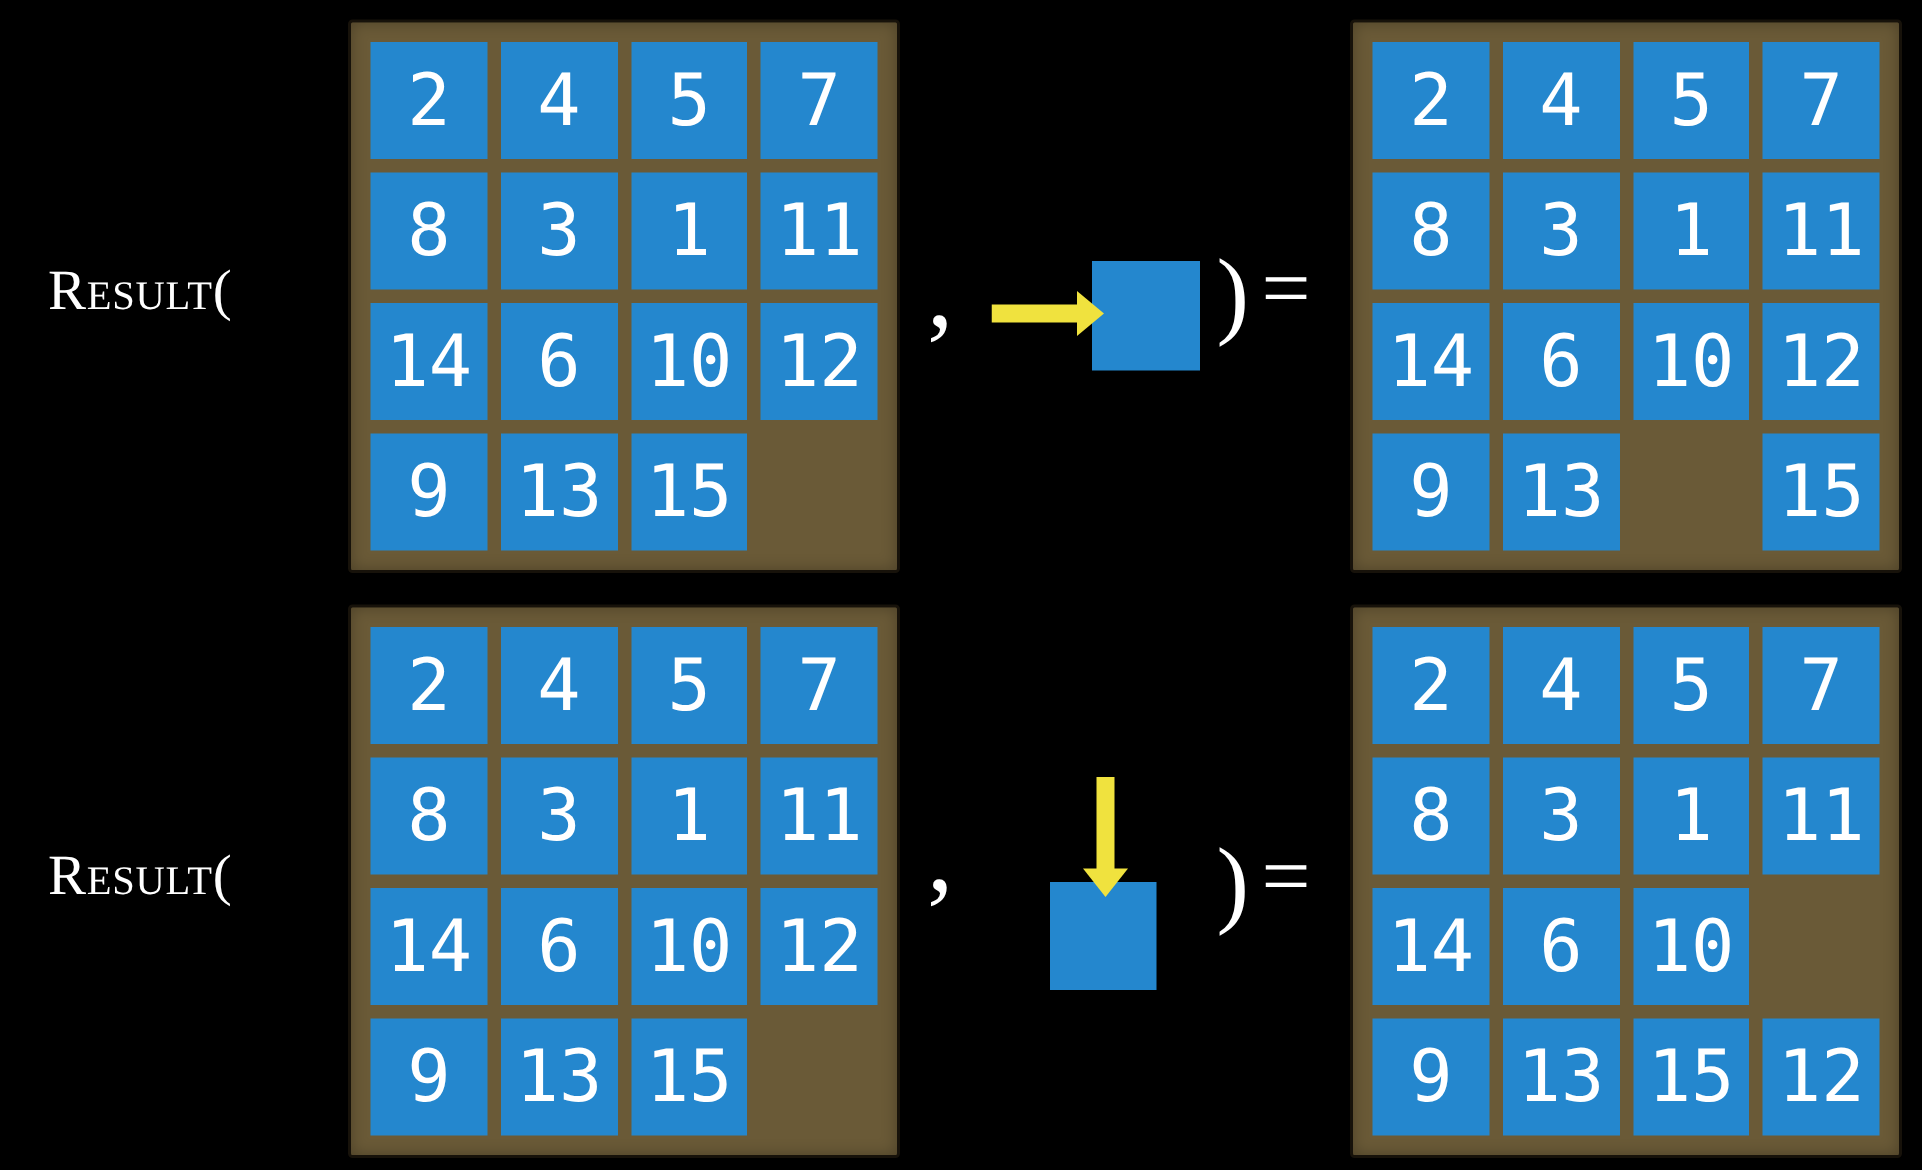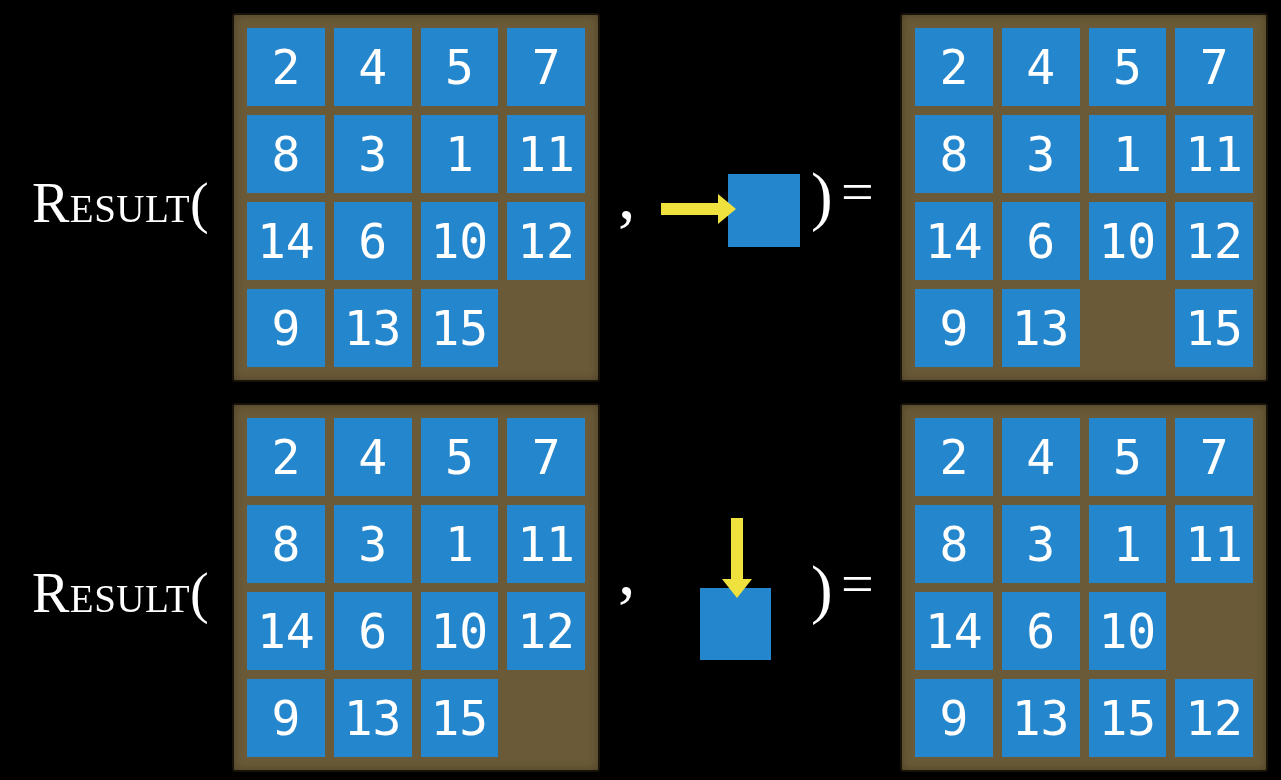--- a/index.html
+++ b/index.html
@@ -25,21 +25,21 @@
   .cell { display:flex; align-items:center; justify-content:center; }
   .cell.tile {
     background:#2487CE;
     color:#ffffff; font-family:"DejaVu Sans Mono", monospace; font-size:48px;
     line-height:1;
   }
   .cell.empty { background:transparent; }
 
   
   .result-label {
-    position:absolute; font-size:56px; line-height:1; white-space:nowrap;
+    position:absolute; font-size:38px; line-height:1; white-space:nowrap;
   }
   .result-label .fname { font-variant:small-caps; letter-spacing:0.5px; }
   #label-1 { left:32px;  top:175px; }
   #label-2 { left:32px;  top:565px; }
 
   .comma  { position:absolute; font-size:70px; line-height:1; }
   #comma-1 { left:618px; top:160px; }
   #comma-2 { left:618px; top:536px; }
 
   .cparen { position:absolute; font-size:65px; line-height:1; }

